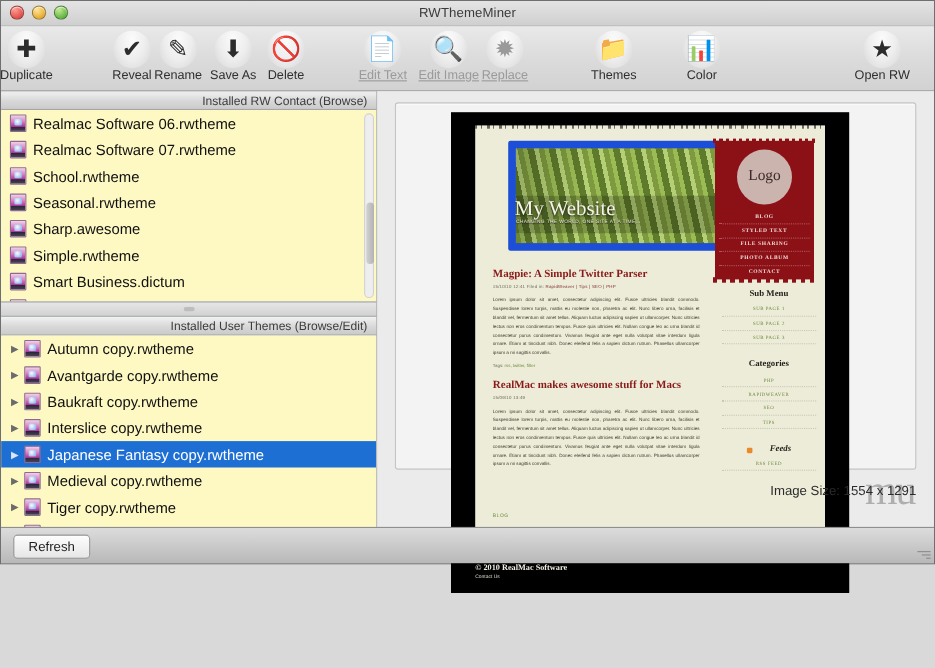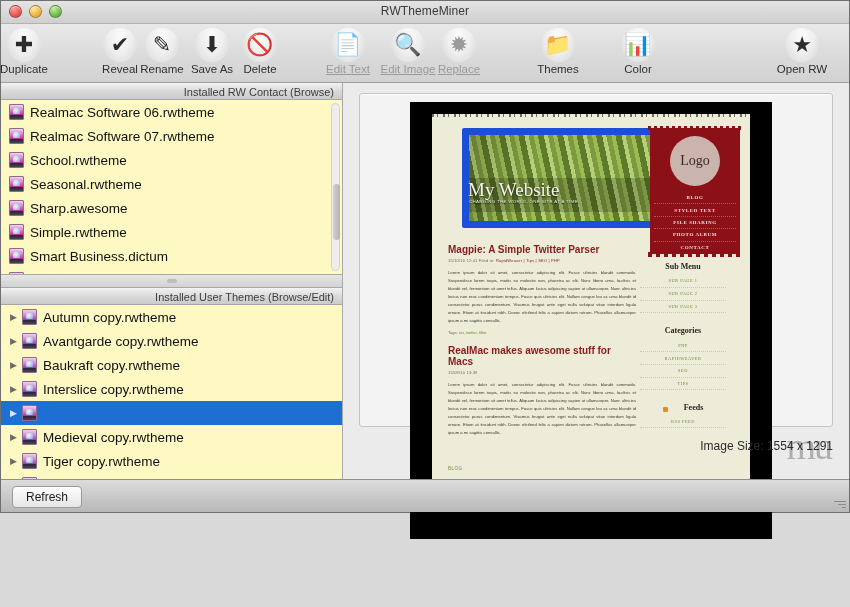--- a/index.html
+++ b/index.html
@@ -191,45 +191,45 @@
   .navitem{
     text-align:center;font-size:5px;color:#f0dcd9;letter-spacing:.6px;
     padding:3.2px 0;border-bottom:1px dotted rgba(255,255,255,.3);
     font-family:"Liberation Serif",serif;font-weight:bold;
   }
   .navitem:last-child{border-bottom:none;}
 
   
   .article{position:absolute;left:16px;top:130px;width:188px;}
   .ah{
-    font-family:Liberation Sans, sans-serif;font-weight:bold;
+    font-family:Liberation Serif, serif;font-weight:bold;
     font-size:10px;color:#8a1a1a;margin-bottom:3px;
   }
   .ameta{font-size:4px;color:#6a6a5a;margin-bottom:6px;letter-spacing:.2px;}
   .ameta em{color:#7b2b2b;font-style:normal;}
   .abody{font-size:4.2px;line-height:1.9;color:#3d3a2e;text-align:justify;}
   .atags{font-size:4px;color:#6a6a5a;margin-top:5px;}
   .atags em{color:#6f8a3c;font-style:normal;}
   .bloglink{
     position:absolute;left:16px;top:352px;font-size:4.5px;
     color:#6f8a3c;letter-spacing:.5px;
   }
 
   
-  .side{position:absolute;right:24px;top:148px;width:86px;text-align:center;}
+  .side{position:absolute;right:8px;top:148px;width:86px;text-align:center;}
   .sh{
     font-family:"Liberation Serif",serif;font-weight:bold;font-size:8px;
     color:#25251c;margin-bottom:4px;
   }
   .sitem{
     font-size:4.4px;color:#6f8a3c;letter-spacing:.5px;padding:3.4px 0;
     border-bottom:1px dotted #c9c8b0;font-family:"Liberation Serif",serif;
   }
   .sgap{height:13px;}
-  .feedhd{display:flex;align-items:flex-end;justify-content:center;gap:16px;margin-bottom:3px;}
+  .feedhd{display:flex;align-items:flex-end;justify-content:center;gap:16px;margin-bottom:3px;font-style:italic;}
   .rssdot{width:5px;height:5px;background:#e8892a;border-radius:1px;}
 
   .footer{
     position:absolute;left:0;right:0;bottom:0;height:36px;background:#000;
   }
   .fcopy{
     position:absolute;left:22px;top:8px;color:#f2f0e4;
     font-family:"Liberation Serif",serif;font-weight:bold;font-size:7.5px;
   }
   .fcontact{
@@ -396,20 +396,21 @@
               <span>Baukraft copy.rwtheme</span>
             </div>
             <div class="row">
               <span class="disc">▶</span>
               <span class="ficon"></span>
               <span>Interslice copy.rwtheme</span>
             </div>
             <div class="row sel">
               <span class="disc">▶</span>
               <span class="ficon"></span>
+              <span>Japanese Fantasy copy.rwtheme</span>
             </div>
             <div class="row">
               <span class="disc">▶</span>
               <span class="ficon"></span>
               <span>Medieval copy.rwtheme</span>
             </div>
             <div class="row">
               <span class="disc">▶</span>
               <span class="ficon"></span>
               <span>Tiger copy.rwtheme</span>
@@ -480,20 +481,24 @@
               <div class="feedhd">
                 <span class="rssdot"></span>
                 <span class="sh" style="margin:0;">Feeds</span>
               </div>
               <div id="feed-menu">
                   <div class="sitem">RSS FEED</div>
                 </div>
             </div>
           </div>
 
+          <div class="footer">
+            <div class="fcopy">© 2010 RealMac Software</div>
+            <div class="fcontact">Contact Us</div>
+          </div>
         </div>
 
       </div>
 
       <div class="watermark">mu</div>
       <div class="imgsize">Image Size: 1554 x 1291</div>
     </div>
   </div>
 
   <div class="bottombar">

